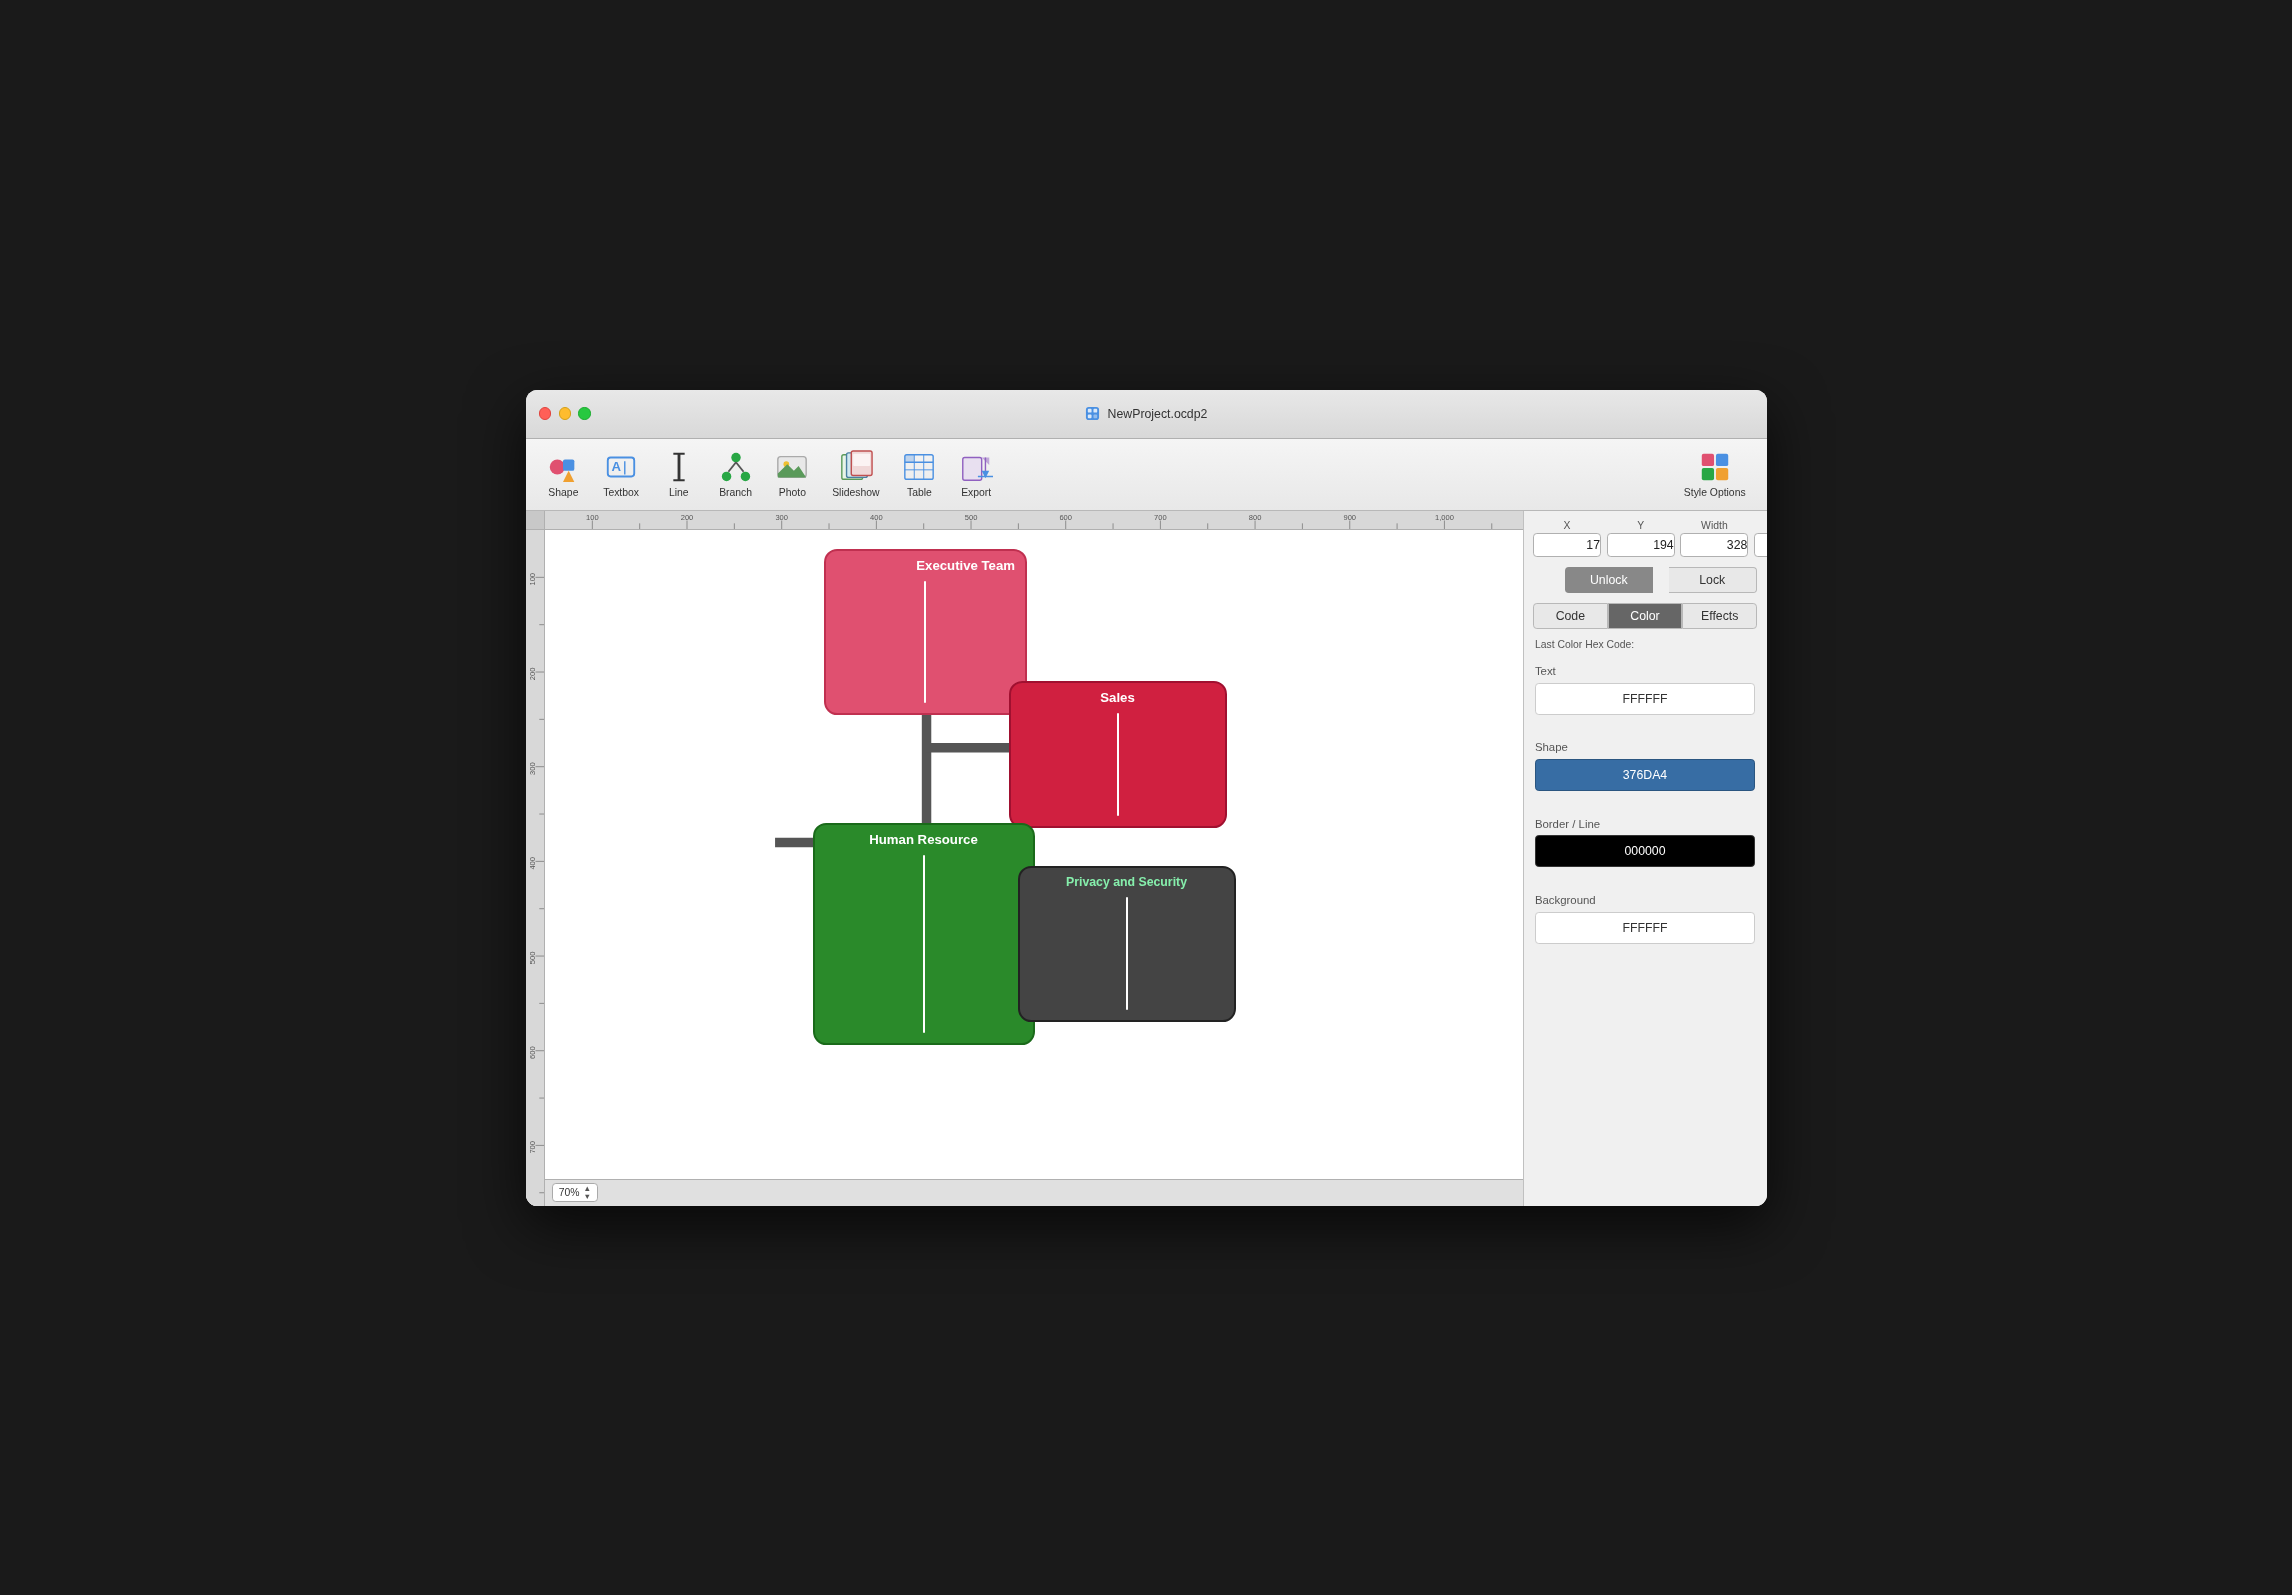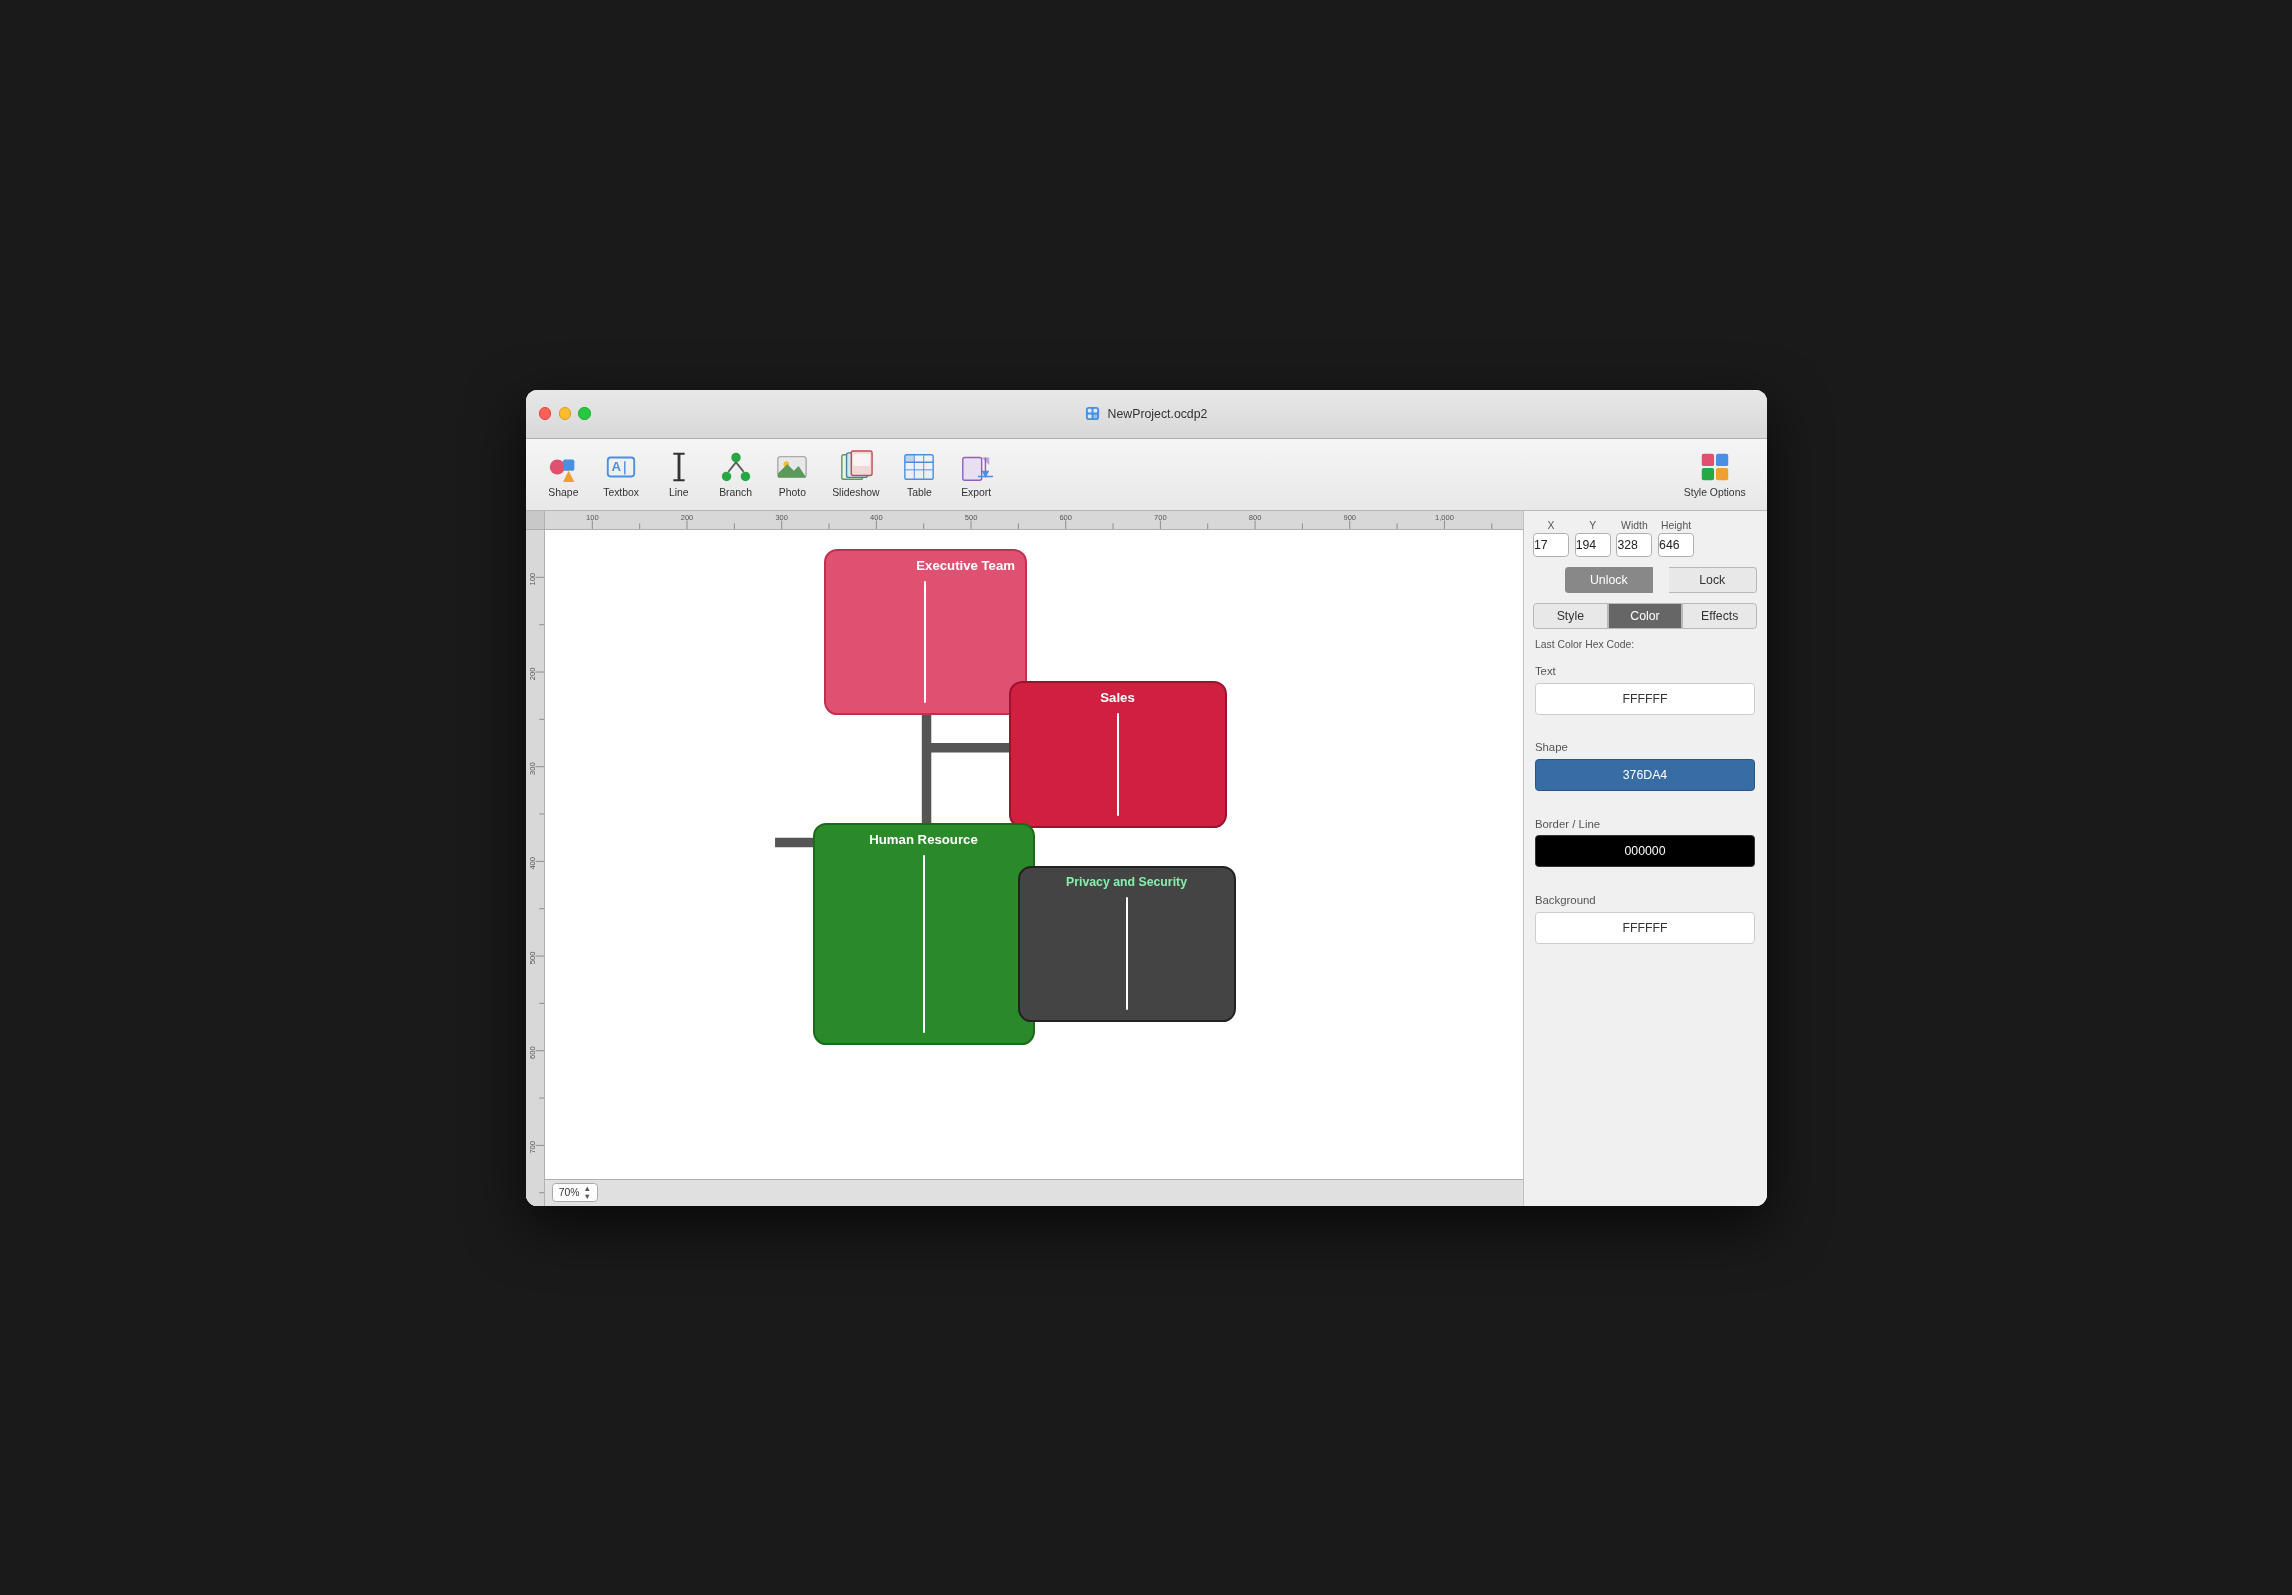--- a/index.html
+++ b/index.html
@@ -265,26 +265,26 @@
       display: flex;
       flex-direction: column;
       align-items: center;
       gap: 1.9px;
     }
     .coord-label {
       font-size: 10.4px;
       color: #555;
     }
     .coord-input {
-      width: 36px;
+      width: 68px;
       height: 24.6px;
       border: 0.9px solid #b0b0b0;
       border-radius: 3.8px;
       background: white;
-      text-align: left;
+      text-align: right;
       font-size: 12.3px;
       color: #222;
       cursor: text;
     }
     .unlock-lock-row {
       display: flex;
       padding: 3.8px 9.5px;
       gap: 16px;
       margin-left: 32px;
     }
@@ -650,21 +650,21 @@
           <input class="coord-input" type="text" value="646" style="">
         </div>
       </div>
 
       <div class="unlock-lock-row">
         <button class="unlock-btn">Unlock</button>
         <button class="lock-btn">Lock</button>
       </div>
 
       <div class="style-tabs">
-        <button class="style-tab">Style</button>
+        <button class="style-tab">Code</button>
         <button class="style-tab active">Color</button>
         <button class="style-tab">Effects</button>
       </div>
 
       <div class="last-color-label">Last Color Hex Code:</div>
 
       <div class="panel-section">
         <div class="panel-section-label">Text</div>
         <div class="color-row">
           <div class="color-swatch" style="background: #FFFFFF; color: #333; border: 0.9px solid #ccc;">

